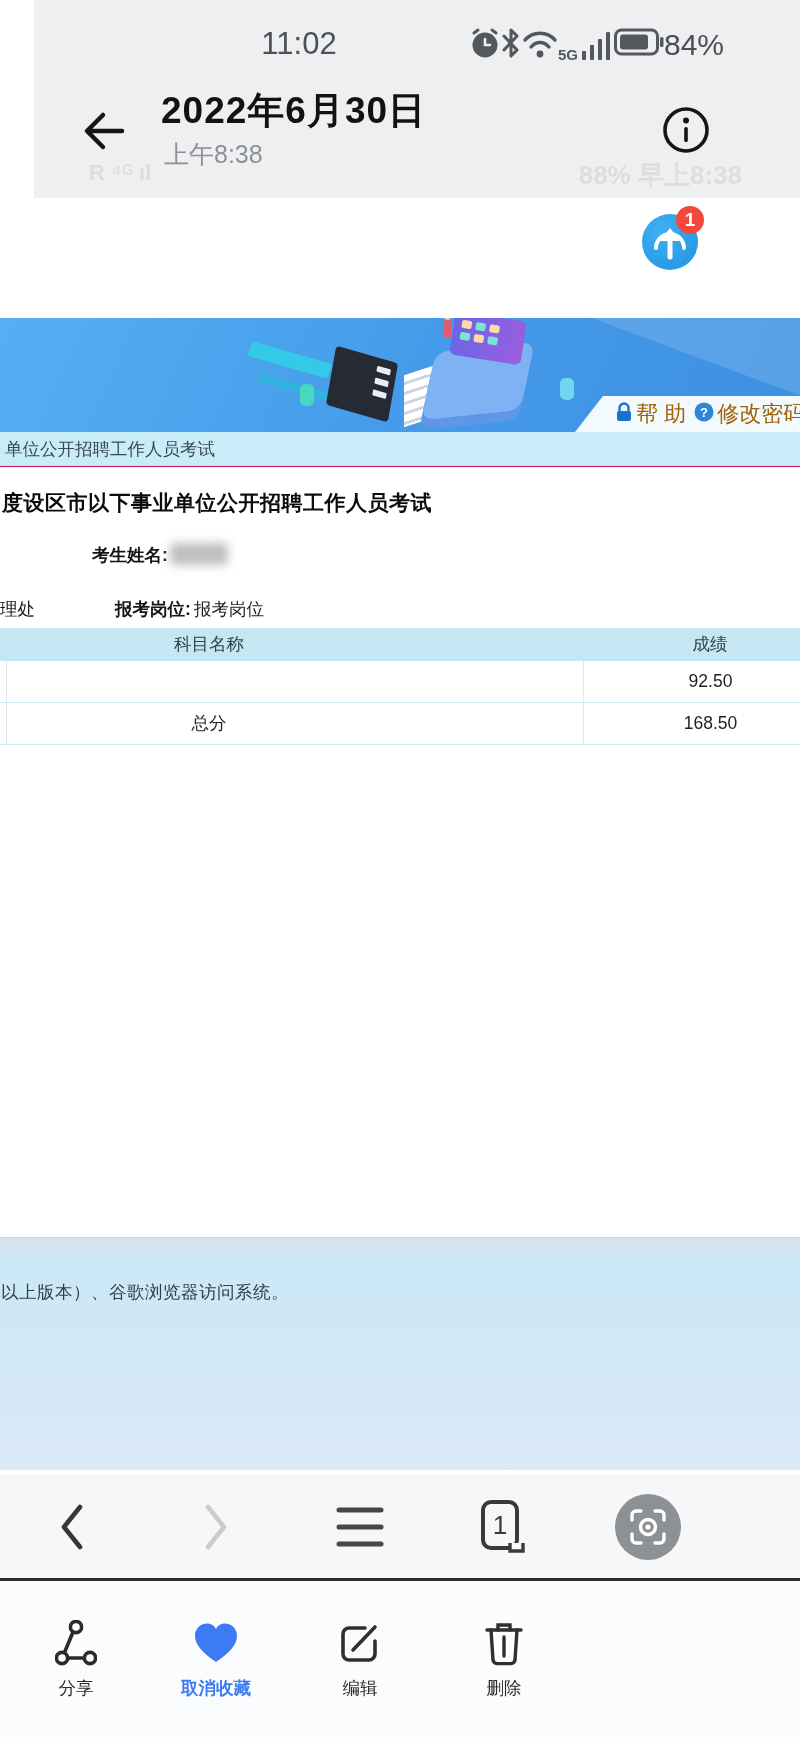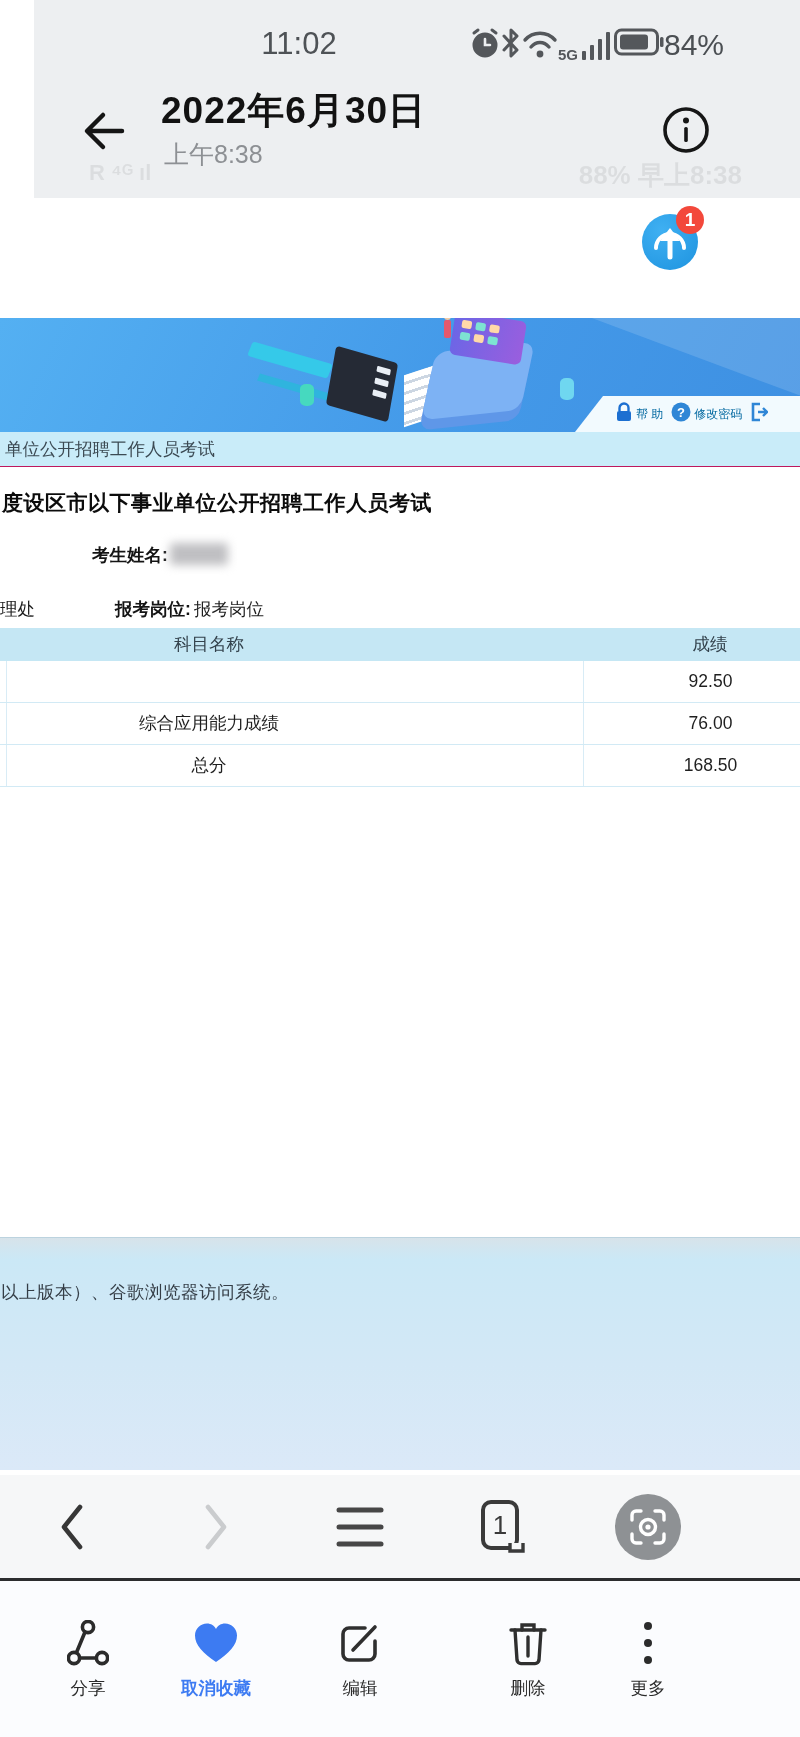--- a/index.html
+++ b/index.html
@@ -49,21 +49,21 @@
   .b-tablet{position:absolute;left:452px;top:-2px;width:72px;height:44px;border-radius:6px;
     background:linear-gradient(100deg,#6a66e6,#9a5ede);transform:rotate(9deg);}
   .b-tablet i{position:absolute;left:8px;top:8px;width:10px;height:8px;background:#ffd9a8;border-radius:2px;
     box-shadow:14px 0 0 #7de3d2,28px 0 0 #ffd9a8,0 12px 0 #7de3d2,14px 12px 0 #ffd9a8,28px 12px 0 #7de3d2;}
   .b-person{position:absolute;left:444px;top:2px;width:7px;height:18px;background:#e6586d;border-radius:2px;}
   .b-person::before{content:"";position:absolute;left:0;top:-7px;width:7px;height:7px;border-radius:50%;background:#f3c9a4;}
   .b-cyl{position:absolute;width:14px;height:22px;border-radius:6px/5px;background:#46d9bf;}
   .help-strip{position:absolute;right:0;bottom:0;left:575px;height:36px;background:#f2fafe;
     clip-path:polygon(28px 0,100% 0,100% 100%,0 100%);display:flex;align-items:center;gap:3px;
     padding-left:40px;overflow:hidden;white-space:nowrap;}
-  .help-strip .lnk{font-size:12px;color:#0369a1;margin-right:5px;}
+  .help-strip .lnk{font-size:22px;color:#a16207;margin-right:5px;}
   .mini-ic{flex:0 0 auto;display:inline-block;}
 
   
   .crumb{position:absolute;top:432px;left:0;right:0;height:34px;background:#c9ecf9;border-bottom:4px solid #be185d;
     font-size:17.5px;color:#3c4a53;line-height:34px;padding-left:5px;}
 
   
   .content{position:absolute;top:467px;left:0;right:0;height:553px;background:#fff;}
   .page-title{position:absolute;left:2px;top:22px;font-size:21px;font-weight:700;color:#0c0c0c;letter-spacing:0.5px;}
   .f-label{font-size:17.5px;font-weight:700;color:#141414;}
@@ -241,24 +241,20 @@
 
     <div class="score-table">
       <div class="thead">
         <span class="th-sub">科目名称</span>
         <span class="th-score">成绩</span>
       </div>
       <div class="trow">
         <span class="cell td-score">92.50</span>
       </div>
       <div class="trow">
-        <span class="cell td-sub">综合应用能力成绩</span>
-        <span class="cell td-score">76.00</span>
-      </div>
-      <div class="trow">
         <span class="cell td-sub">总分</span>
         <span class="cell td-score">168.50</span>
       </div>
     </div>
   </div>
 
   <div class="footer-band">
     <div class="footer-note">以上版本）、谷歌浏览器访问系统。</div>
   </div>
 
@@ -300,21 +296,21 @@
             <circle cx="20" cy="20" r="7.5"></circle>
           </g>
           <circle cx="20" cy="20" r="2.6" fill="#fff"></circle>
         </svg>
       </div>
     </div>
   </div>
   <div class="photo-edge"></div>
 
   <div class="action-bar">
-    <div class="act" style="left:16px;">
+    <div class="act" style="left:4px;">
       <span class="ic">
         <svg width="42" height="46" viewBox="0 0 42 46">
             <g fill="none" stroke="#2b2b2b" stroke-width="3.6" stroke-linecap="round">
               <circle cx="21" cy="7" r="5.6"></circle>
               <circle cx="7" cy="38" r="5.6"></circle>
               <circle cx="35" cy="38" r="5.6"></circle>
               <path d="M18 12 L9.5 32.5"></path>
               <path d="M13 38 H29"></path>
             </g>
           </svg>
@@ -333,40 +329,28 @@
       <span class="ic">
         <svg width="44" height="44" viewBox="0 0 44 44">
             <g fill="none" stroke="#2f2f2f" stroke-width="3.6" stroke-linecap="round">
               <path d="M27 7 H11 a6 6 0 0 0 -6 6 v20 a6 6 0 0 0 6 6 h20 a6 6 0 0 0 6 -6 V20"></path>
               <path d="M15 29 L37 6"></path>
             </g>
           </svg>
       </span>
       <span class="lab">编辑</span>
     </div>
-    <div class="act" style="left:456px;">
+    <div class="act" style="left:432px;">
       <span class="ic">
         <svg width="42" height="46" viewBox="0 0 42 46">
             <g fill="none" stroke="#2f2f2f" stroke-width="3.4" stroke-linecap="round">
               <path d="M4 10 H38"></path>
               <path d="M15 10 V5 h12 v5"></path>
               <path d="M8 10 l2 30 a4 4 0 0 0 4 3.6 h14 a4 4 0 0 0 4 -3.6 l2 -30"></path>
               <path d="M21 17 V36"></path>
             </g>
           </svg>
       </span>
       <span class="lab">删除</span>
     </div>
-    <div class="act" style="left:576px;">
-      <span class="ic">
-        <svg width="12" height="46" viewBox="0 0 12 46">
-            <g fill="#2b2b2b">
-              <circle cx="6" cy="6" r="4"></circle>
-              <circle cx="6" cy="23" r="4"></circle>
-              <circle cx="6" cy="40" r="4"></circle>
-            </g>
-          </svg>
-      </span>
-      <span class="lab">更多</span>
-    </div>
   </div>
 
 </div>
 
 </body></html>

